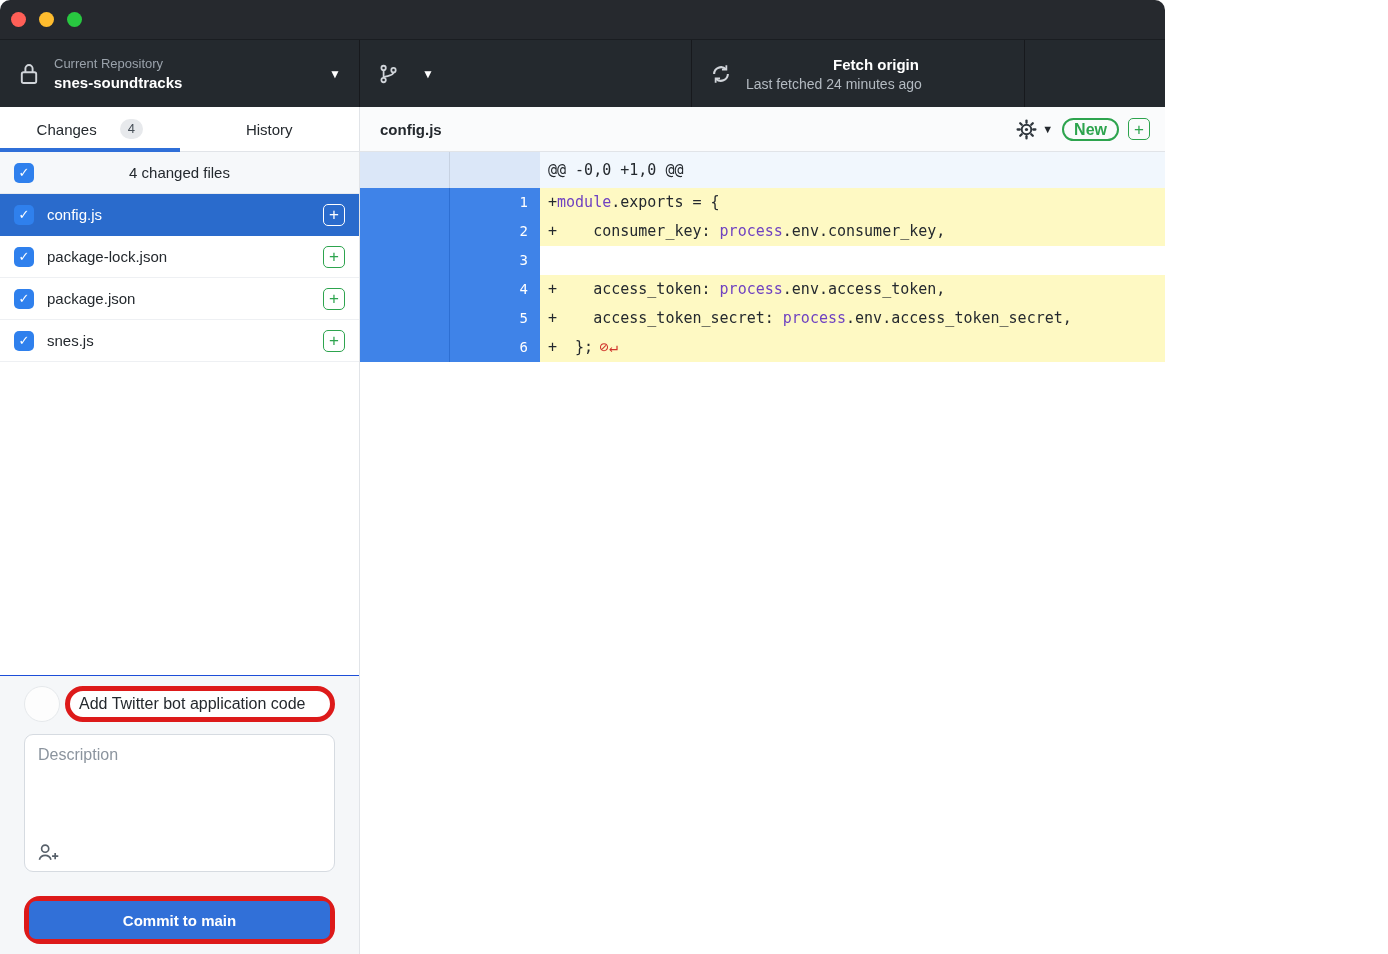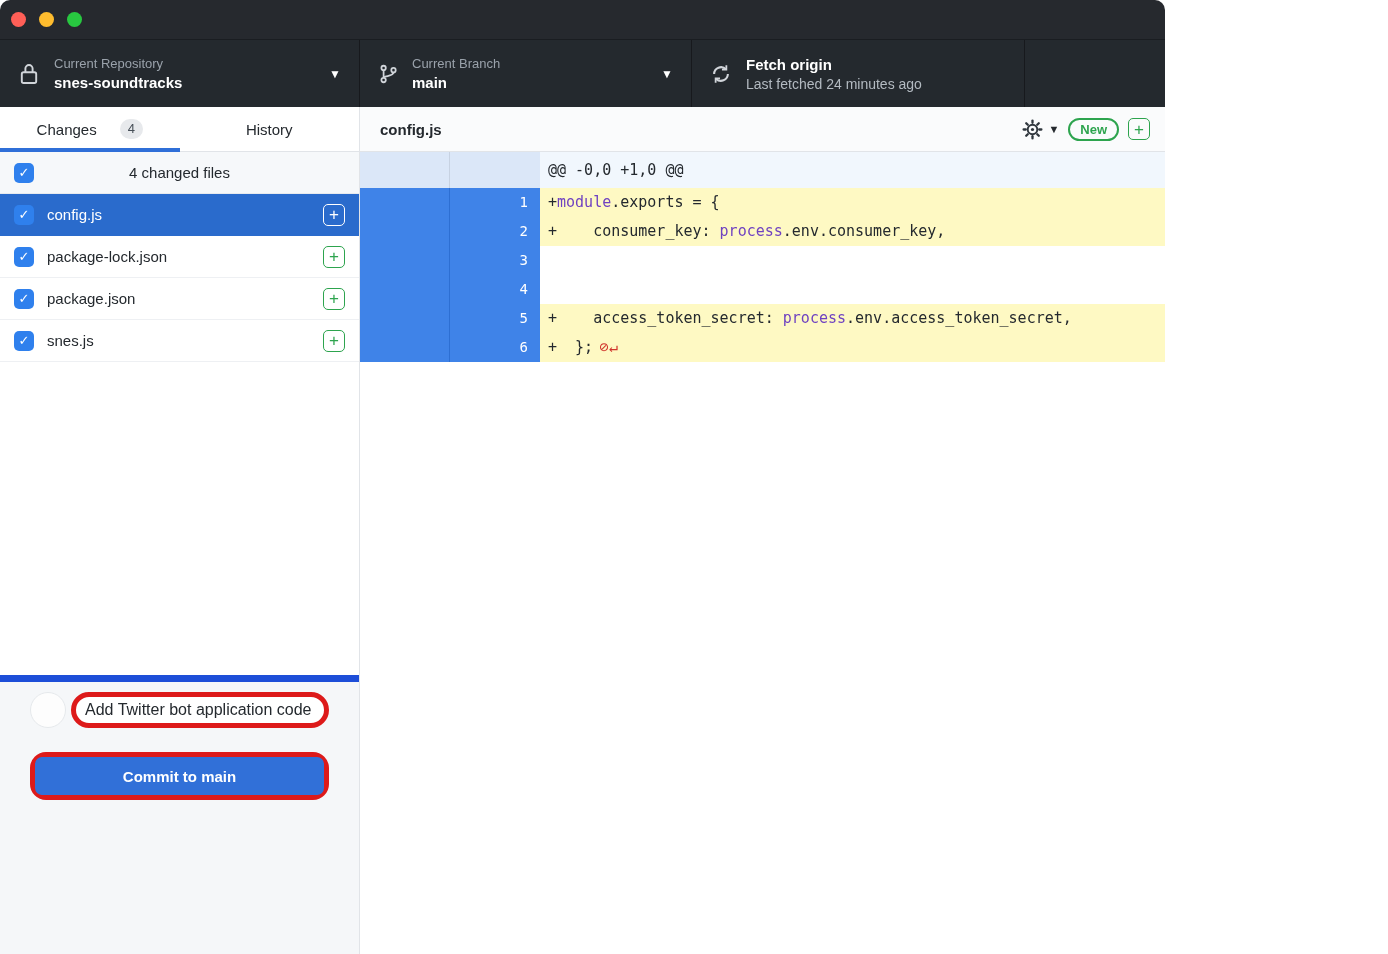--- a/index.html
+++ b/index.html
@@ -45,22 +45,22 @@
   .file-row { height:42px; display:flex; align-items:center; gap:13px; padding:0 14px;
               border-bottom:1px solid #eef0f3; font-size:15px; color:#24292e; cursor:pointer; }
   .file-row.selected { background:#2a6bcc; color:#fff; border-bottom-color:transparent; }
   .plus-box { margin-left:auto; width:22px; height:22px; border:1.5px solid #2da44e; border-radius:5px;
               color:#2da44e; display:flex; align-items:center; justify-content:center;
               font-size:17px; line-height:1; flex:none; font-weight:400; }
   .file-row.selected .plus-box { border-color:#fff; color:#fff; }
   .file-filler { flex:1; background:#fff; }
 
   
-  .commit-panel { height:279px; flex:none; border-top:7px solid #1d4ed8; background:#f5f7f9;
-                  padding:10px 30px 10px; display:flex; flex-direction:column; }
+  .commit-panel { height:279px; flex:none; border-top:1px solid #1d4ed8; background:#f5f7f9;
+                  padding:10px 24px 10px; display:flex; flex-direction:column; }
   .summary-row { display:flex; align-items:center; gap:5px; flex:none; }
   .avatar { width:36px; height:36px; border-radius:50%; background:#fdfdfd; border:1px solid #e6e9ec; flex:none; }
   .annotation-red { border:5px solid #dd1a1a; border-radius:20px; background:#fff; }
   .summary-wrap { flex:1; padding:4px 9px; }
   .summary-input { width:100%; border:none; outline:none; background:transparent;
                    font-size:16px; color:#24292e; font-family:inherit; font-weight:400; }
   .desc-box { margin-top:12px; flex:1; background:#fff; border:1px solid #d6dbe1; border-radius:9px;
               padding:11px 13px 34px; position:relative; display:flex; }
   .desc-input { flex:1; border:none; outline:none; resize:none; background:transparent;
                 font-size:16px; color:#24292e; font-family:inherit; }
@@ -72,21 +72,21 @@
   .commit-btn .pfx { font-weight:600; } .commit-btn .brn { font-weight:800; }
 
   
   .diff-panel { flex:1; display:flex; flex-direction:column; min-width:0; background:#fff; }
   .diff-header { height:45px; flex:none; background:#fafbfc; border-bottom:1px solid #e1e4e8;
                  display:flex; align-items:center; padding:0 15px 0 20px; }
   .diff-title { font-size:15px; font-weight:600; color:#24292e; }
   .diff-controls { margin-left:auto; display:flex; align-items:center; gap:9px; }
   .gear-btn { display:flex; align-items:center; gap:5px; background:none; border:none; cursor:pointer; color:#24292e; }
   .gear-caret { font-size:11px; color:#24292e; }
-  .new-badge { border:2px solid #2da44e; color:#2da44e; font-size:13px; font-weight:600;
+  .new-badge { border:2px solid #2da44e; color:#2da44e; font-size:16px; font-weight:600;
                border-radius:12px; padding:1px 10px; line-height:17px; }
   .diff-plus { width:22px; height:22px; border:1.5px solid #2da44e; border-radius:5px; color:#2da44e;
                display:flex; align-items:center; justify-content:center; font-size:17px; line-height:1; }
 
   .diff-body { flex:1; font-family:"DejaVu Sans Mono",monospace; font-size:15px; display:flex; flex-direction:column; min-height:0; }
   .diff-row { display:flex; flex:none; }
   .gutter { width:180px; flex:none; display:flex; }
   .gcol { width:90px; flex:none; }
   .hunk { height:36px; }
   .hunk .gutter { background:#dbe7f8; }
@@ -131,37 +131,33 @@
     <div class="tb-section tb-branch">
       <span class="tb-icon">
         <svg width="20" height="22" viewBox="0 0 18 20" fill="none" stroke="#d1d5da" stroke-width="1.6">
           <circle cx="5" cy="4.5" r="2"></circle>
           <circle cx="5" cy="15.5" r="2"></circle>
           <circle cx="14" cy="6.5" r="2"></circle>
           <path d="M5 6.5 v7"></path>
           <path d="M14 8.5 c0 3.2 -5 3 -9 4.5"></path>
         </svg>
       </span>
-      <span class="tb-text">
-        <span class="tb-label" style="display:block">Current Branch</span>
-        <span class="tb-value" style="display:block">main</span>
-      </span>
       <span class="tb-caret">▼</span>
     </div>
     <div class="tb-section tb-fetch">
       <span class="tb-icon">
         <svg width="22" height="22" viewBox="0 0 16 16" fill="none" stroke="#d1d5da" stroke-width="1.5">
           <path d="M3 8 a5 5 0 0 1 8.6 -3.4"></path>
           <path d="M13 8 a5 5 0 0 1 -8.6 3.4"></path>
           <path d="M11.9 1.6 v3.2 h-3.2" stroke-width="1.3"></path>
           <path d="M4.1 14.4 v-3.2 h3.2" stroke-width="1.3"></path>
         </svg>
       </span>
       <span class="tb-text">
-        <span class="tb-value" style="display:block; margin-top:0;">Fetch origin</span>
+        <span class="tb-value" style="display:block; margin-top:0;text-align:center;">Fetch origin</span>
         <span class="tb-sub" style="display:block">Last fetched 24 minutes ago</span>
       </span>
     </div>
   </div>
 
   <div class="main">
 
     <div class="sidebar">
       <div class="tabs">
         <button class="tab active">
@@ -201,20 +197,32 @@
           </div>
         </div>
       <div class="file-filler"></div>
 
       <div class="commit-panel">
         <div class="summary-row">
           <span class="avatar"></span>
           <span class="annotation-red summary-wrap">
             <input class="summary-input" type="text" value="Add Twitter bot application code" style="">
           </span>
+        </div>
+        <div class="desc-box">
+          <textarea class="desc-input" placeholder="Description" style=""></textarea>
+          <button class="coauthor-btn">
+            <span>
+              <svg width="23" height="20" viewBox="0 0 20 18" fill="none" stroke="#57606a" stroke-width="1.5">
+                <circle cx="7" cy="6" r="3.2"></circle>
+                <path d="M1.8 16 a5.4 5.4 0 0 1 10.4 0"></path>
+                <path d="M16 10 v5.5 M13.2 12.7 h5.6"></path>
+              </svg>
+            </span>
+          </button>
         </div>
         <div class="commit-annotation">
           <button class="commit-btn">
             <span class="pfx">Commit to </span><span class="brn">main</span>
           </button>
         </div>
       </div>
     </div>
 
     <div class="diff-panel">
@@ -272,20 +280,21 @@
               <span class="gutter">
                 <span class="gcol"></span>
                 <span class="gcol lnum">3</span>
               </span>
             </div>
             <div class="diff-row added">
               <span class="gutter">
                 <span class="gcol"></span>
                 <span class="gcol lnum">4</span>
               </span>
+              <span class="code"><span>+    access_token: </span><span class="kw">process</span><span>.env.access_token,</span></span>
             </div>
             <div class="diff-row added">
               <span class="gutter">
                 <span class="gcol"></span>
                 <span class="gcol lnum">5</span>
               </span>
               <span class="code"><span>+    access_token_secret: </span><span class="kw">process</span><span>.env.access_token_secret,</span></span>
             </div>
             <div class="diff-row added">
               <span class="gutter">

